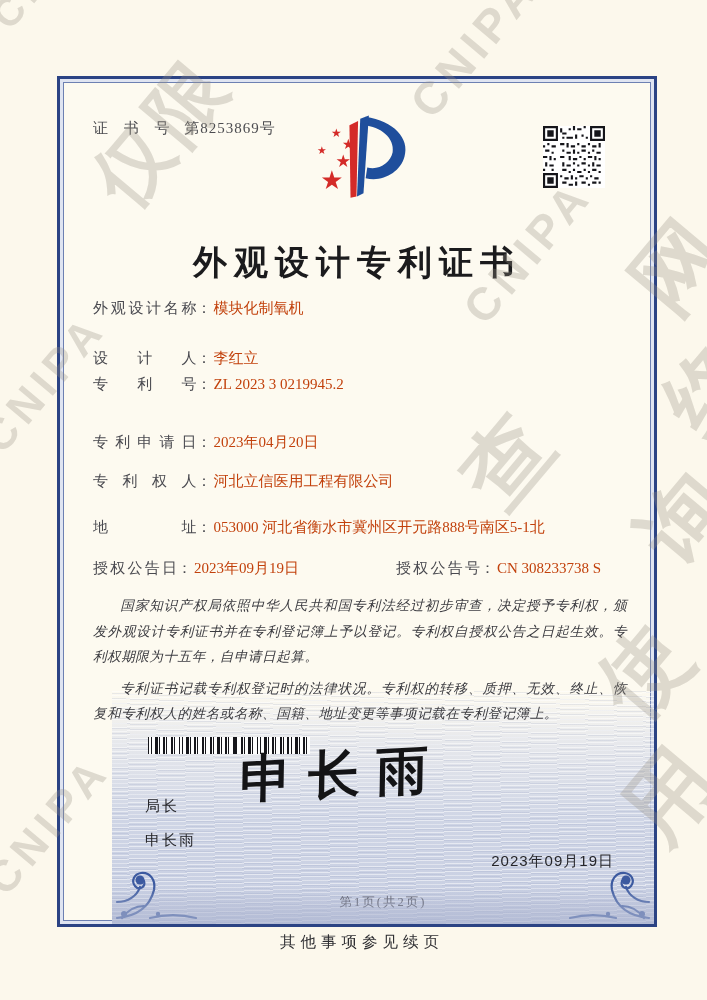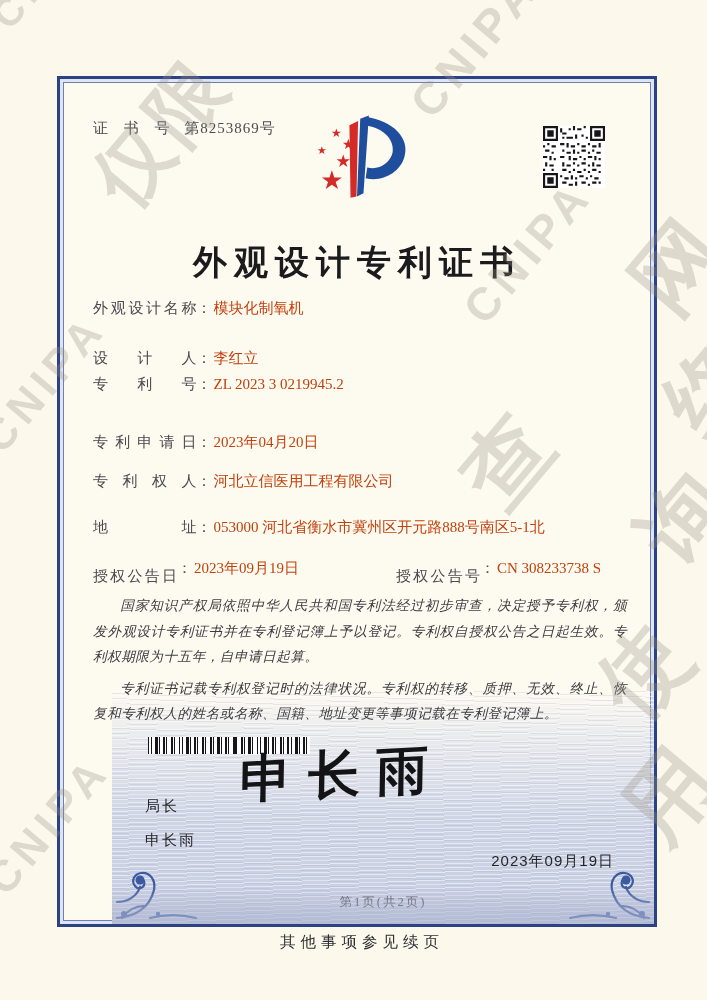--- a/index.html
+++ b/index.html
@@ -30,21 +30,21 @@
   .cert-no .lbl{letter-spacing:6px;margin-right:4px;}
   .logo{position:absolute;left:243px;top:34px;width:108px;height:98px;}
   .qr{position:absolute;right:49px;top:47px;width:62px;height:62px;background:#fff;}
   .title{
     position:absolute;left:0;right:0;top:133px;text-align:center;
     font-size:34px;font-weight:bold;color:#1b1b1d;letter-spacing:7px;margin-top:28px;
   }
   
   .frow{position:absolute;left:33px;right:26px;font-size:15px;color:#4a4a50;white-space:nowrap;}
   .f-label{display:inline-block;width:6.9em;text-align:justify;text-align-last:justify;vertical-align:top;}
-  .f-label.short{width:5.6em;margin-top:8px;}
+  .f-label.short{width:5.6em;}
   .f-colon{margin-right:2px;}
   .f-value{color:#c2410c;}
   .dual .col2{position:absolute;left:303px;top:0;}
   
   .paras{position:absolute;left:33px;right:27px;top:514px;z-index:3;}
   .paras p{
     margin:0 0 6px 0;font-size:13.6px;line-height:1.88;color:#3b3b40;
     text-indent:2em;font-style:italic;letter-spacing:0.5px;text-align:justify;
   }
   

